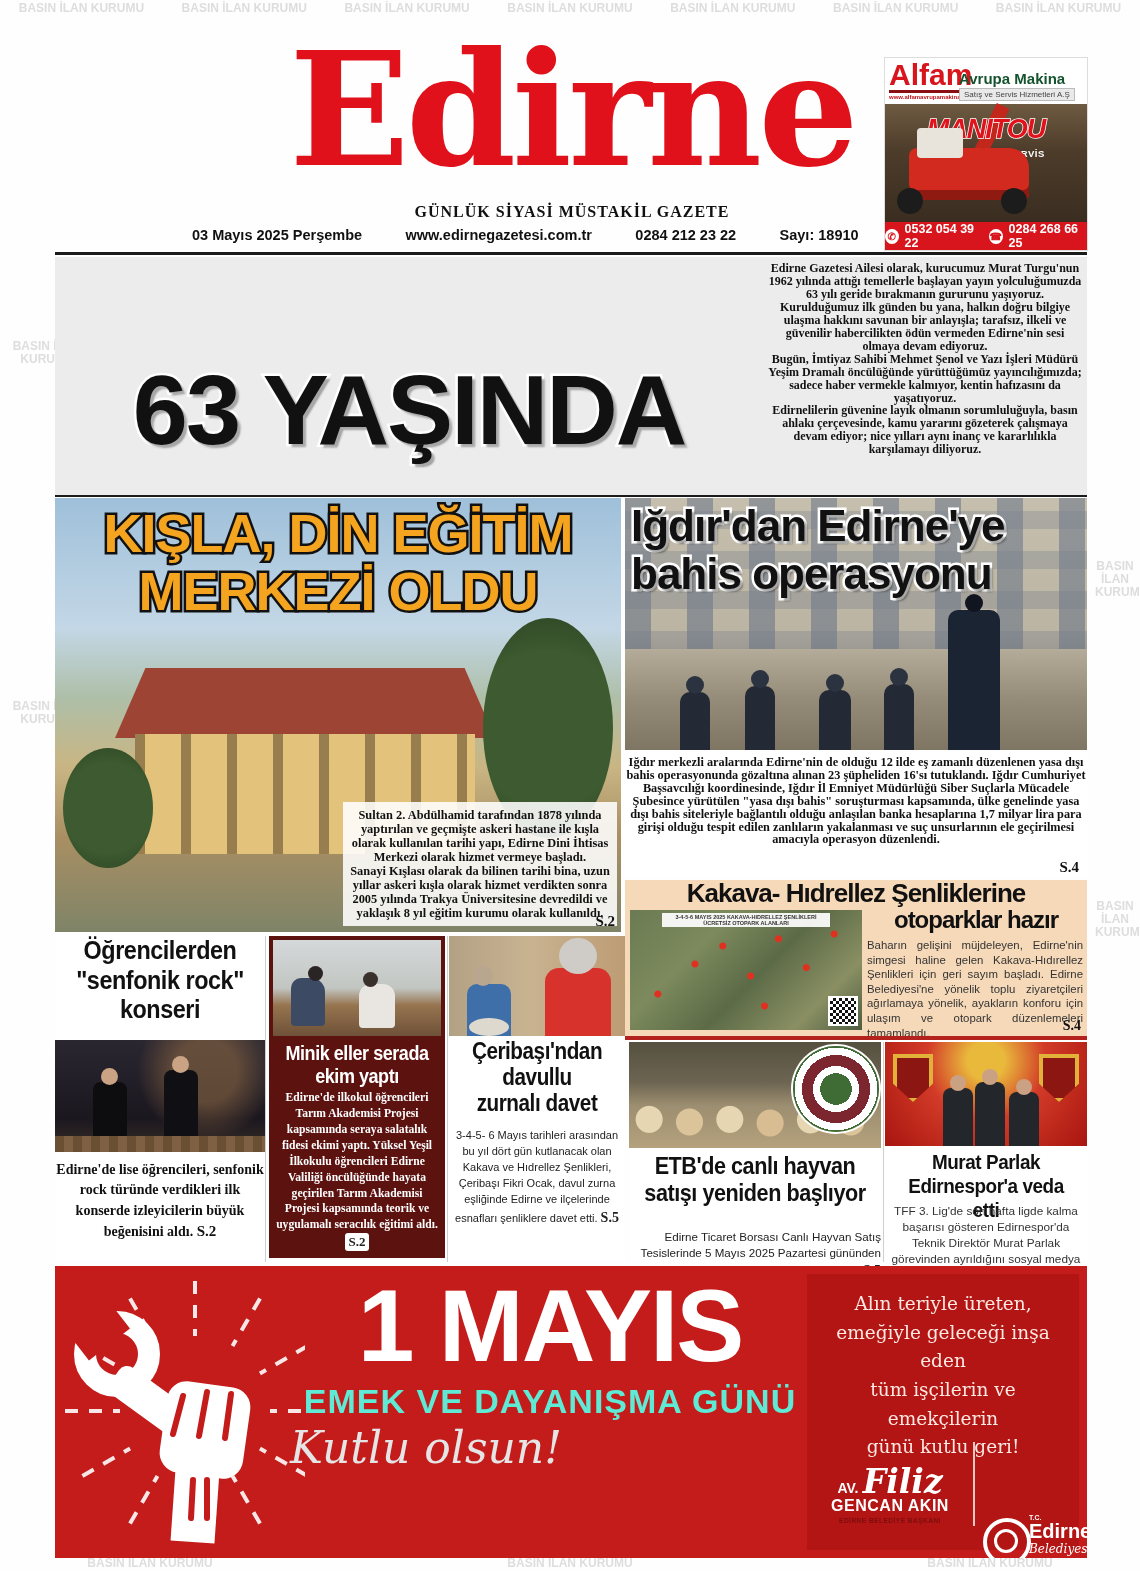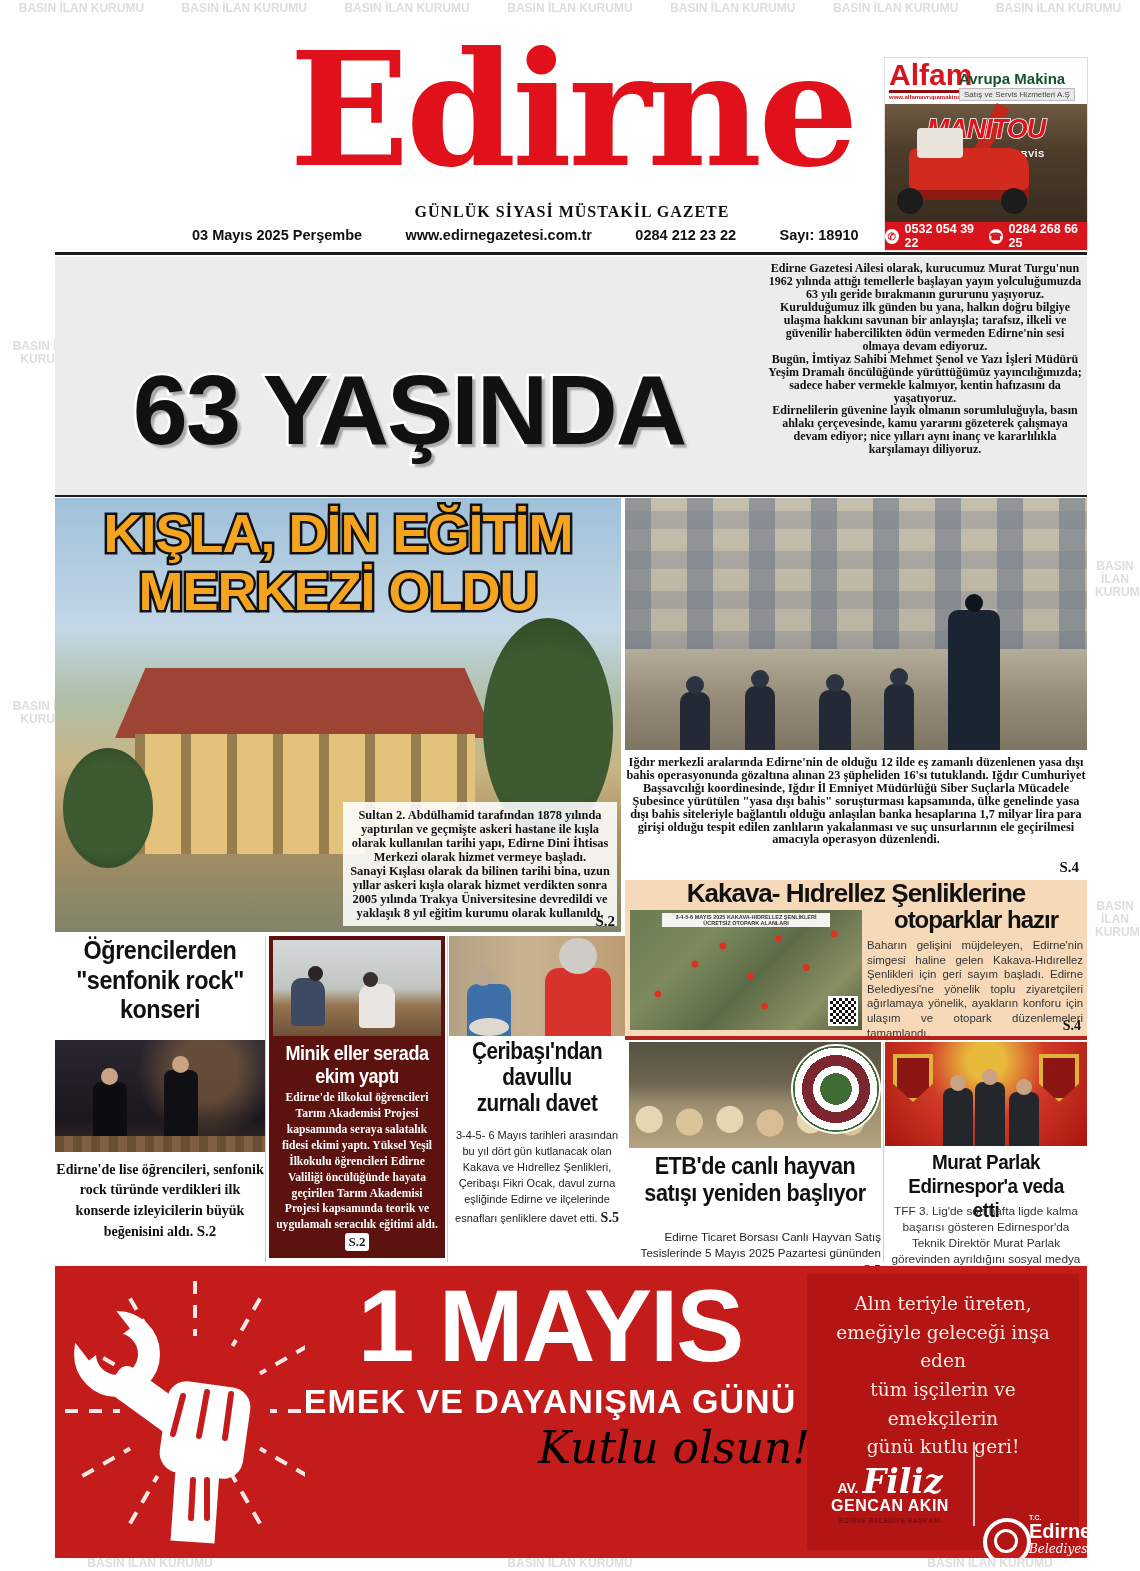--- a/index.html
+++ b/index.html
@@ -123,22 +123,22 @@
   .parlak-photo{position:absolute;left:0;top:0;width:202px;height:104px;overflow:hidden;
      background:radial-gradient(circle at 50% 18%,#e9b93c 0 14%,#d23b28 45%,#a8150f 100%);}
   .crest{position:absolute;top:12px;width:40px;height:48px;background:#8c1612;clip-path:polygon(0 0,100% 0,100% 62%,50% 100%,0 62%);box-shadow:inset 0 0 0 4px #e2b13a;}
   .parlak-photo .pp{position:absolute;bottom:0;width:30px;height:58px;background:#23262b;border-radius:8px 8px 0 0;}
   .parlak-photo .pp:before{content:"";position:absolute;left:7px;top:-13px;width:16px;height:16px;border-radius:50%;background:#caa183;}
   .vsep{position:absolute;width:1px;background:#cfcfcf;}
   .red-rule{position:absolute;left:625px;top:1036px;width:462px;height:4px;background:#b3221c;}
   
   .banner{position:absolute;left:55px;top:1266px;width:1032px;height:292px;background:#c41b1b;overflow:hidden;}
   .banner-title{position:absolute;left:235px;top:2px;width:520px;text-align:center;font-size:102px;font-weight:900;color:#fff;letter-spacing:-2px;}
-  .banner-sub{position:absolute;left:205px;top:116px;width:580px;text-align:center;font-size:34px;font-weight:900;color:#ffffff;letter-spacing:1px;}
-  .banner-script{position:absolute;left:235px;top:156px;width:520px;text-align:right;font-family:"DejaVu Serif",serif;font-style:italic;font-size:44px;color:#000000;}
+  .banner-sub{position:absolute;left:205px;top:116px;width:580px;text-align:center;font-size:34px;font-weight:900;color:#5eead4;letter-spacing:1px;}
+  .banner-script{position:absolute;left:235px;top:156px;width:520px;text-align:left;font-family:"DejaVu Serif",serif;font-style:italic;font-size:44px;color:#e5e5e5;}
   .panel{position:absolute;left:752px;top:8px;width:272px;height:276px;background:#b31414;}
   .panel-msg{position:absolute;left:10px;top:16px;width:252px;text-align:center;font-family:"DejaVu Serif",serif;font-size:18.5px;line-height:1.55;color:#fde9e2;}
   .sig{position:absolute;left:8px;bottom:26px;width:150px;text-align:center;color:#fff;}
   .sig-av{font-size:14px;font-weight:bold;display:inline;}
   .sig-first{display:inline;font-family:"DejaVu Serif",serif;font-style:italic;font-size:33px;font-weight:bold;}
   .sig-last{font-size:16px;font-weight:900;letter-spacing:.5px;margin-top:-4px;}
   .sig-title{font-size:6.5px;font-weight:bold;color:#7d0e0e;letter-spacing:.5px;margin-top:2px;}
   .panel-vline{position:absolute;left:166px;bottom:24px;width:2px;height:84px;background:#e9c8c2;}
   .blogo{position:absolute;left:178px;bottom:34px;width:90px;color:#fff;}
   .blogo-mark{position:absolute;left:-2px;top:2px;width:40px;height:40px;border:4px solid #fff;border-radius:50%;}
@@ -224,20 +224,22 @@
     <div class="kisla-page pageref">S.2</div>
   </div>
 
   <div class="bahis-photo">
     <div class="b-win"></div>
     <div class="fig" style="left:12%;width:30px;height:58px"></div>
     <div class="fig" style="left:26%;width:30px;height:64px"></div>
     <div class="fig" style="left:42%;width:32px;height:60px"></div>
     <div class="fig" style="left:56%;width:30px;height:66px"></div>
     <div class="fig cop" style="left:70%;width:52px;height:140px;background:#1b2433"></div>
+    <div class="bahis-h pre stroke-w">Iğdır'dan Edirne'ye
+bahis operasyonu</div>
   </div>
   <div class="bahis-body">
     <span class="pre">Iğdır merkezli aralarında Edirne'nin de olduğu 12 ilde eş zamanlı düzenlenen yasa dışı bahis operasyonunda gözaltına alınan 23 şüpheliden 16'sı tutuklandı. Iğdır Cumhuriyet Başsavcılığı koordinesinde, Iğdır İl Emniyet Müdürlüğü Siber Suçlarla Mücadele Şubesince yürütülen "yasa dışı bahis" soruşturması kapsamında, ülke genelinde yasa dışı bahis siteleriyle bağlantılı olduğu anlaşılan banka hesaplarına 1,7 milyar lira para girişi olduğu tespit edilen zanlıların yakalanması ve suç unsurlarının ele geçirilmesi amacıyla operasyon düzenlendi.</span>
     <span class="bahis-page pageref">S.4</span>
   </div>
 
   <div class="kakava">
     <div class="kak-h1">Kakava- Hıdrellez Şenliklerine</div>
     <div class="kak-map">
       <div class="pins"></div>

